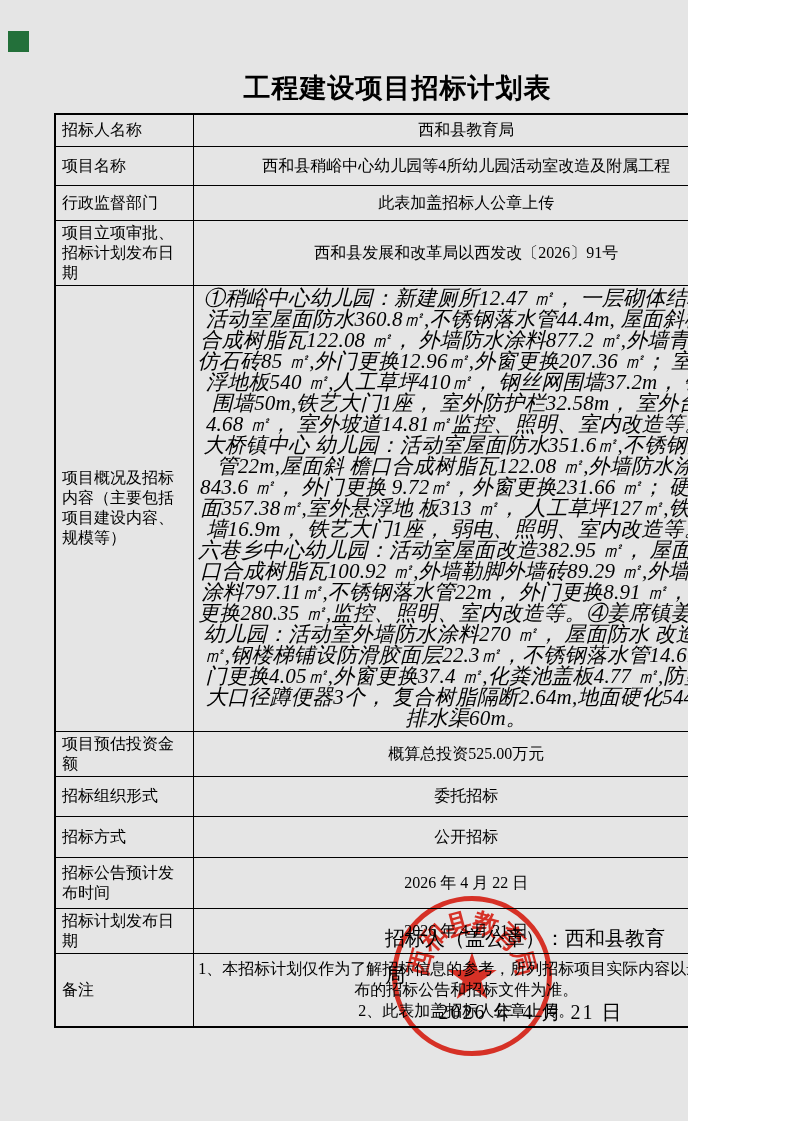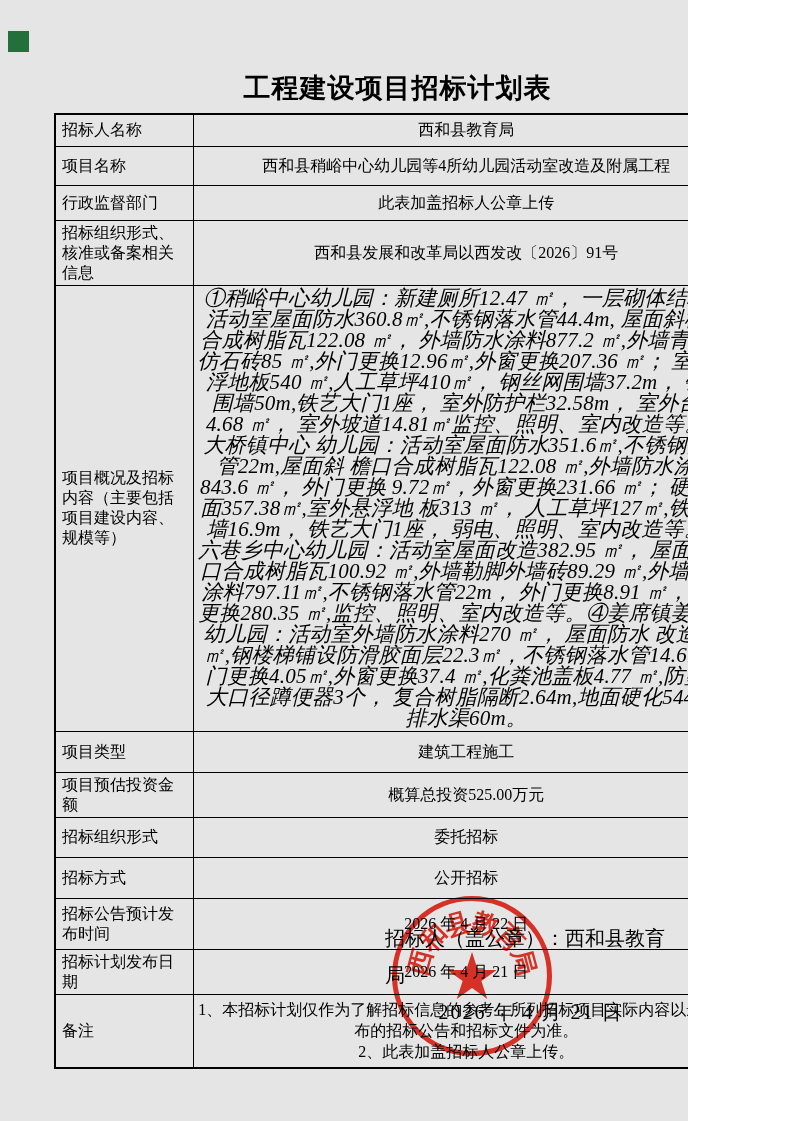--- a/index.html
+++ b/index.html
@@ -93,30 +93,26 @@
     </tr>
     <tr class="h1">
       <th>项目名称</th>
       <td>西和县稍峪中心幼儿园等4所幼儿园活动室改造及附属工程</td>
     </tr>
     <tr class="h2">
       <th>行政监督部门</th>
       <td>此表加盖招标人公章上传</td>
     </tr>
     <tr class="h3">
-      <th>招标组织形式、核准或备案相关信息</th>
+      <th>项目立项审批、招标计划发布日期</th>
       <td>西和县发展和改革局以西发改〔2026〕91号</td>
     </tr>
     <tr class="h4">
       <th>项目概况及招标内容（主要包括项目建设内容、规模等）</th>
       <td class="big-content">①稍峪中心幼儿园：新建厕所12.47 ㎡， 一层砌体结构；活动室屋面防水360.8㎡,不锈钢落水管44.4m, 屋面斜檐口合成树脂瓦122.08 ㎡， 外墙防水涂料877.2 ㎡,外墙青灰色仿石砖85 ㎡,外门更换12.96㎡,外窗更换207.36 ㎡； 室外悬浮地板540 ㎡,人工草坪410㎡， 钢丝网围墙37.2m， 铁艺围墙50m,铁艺大门1座， 室外防护栏32.58m， 室外台阶4.68 ㎡， 室外坡道14.81㎡监控、照明、室内改造等。②大桥镇中心 幼儿园：活动室屋面防水351.6㎡,不锈钢落水管22m,屋面斜 檐口合成树脂瓦122.08 ㎡,外墙防水涂料843.6 ㎡， 外门更换 9.72㎡，外窗更换231.66 ㎡； 硬化地面357.38㎡,室外悬浮地 板313 ㎡， 人工草坪127㎡,铁艺围墙16.9m， 铁艺大门1座， 弱电、照明、室内改造等。③六巷乡中心幼儿园：活动室屋面改造382.95 ㎡， 屋面斜檐口合成树脂瓦100.92 ㎡,外墙勒脚外墙砖89.29 ㎡,外墙防水涂料797.11㎡,不锈钢落水管22m， 外门更换8.91 ㎡，外窗更换280.35 ㎡,监控、照明、室内改造等。④姜席镇姜川村幼儿园：活动室外墙防水涂料270 ㎡， 屋面防水 改造157㎡,钢楼梯铺设防滑胶面层22.3㎡，不锈钢落水管14.6m,外门更换4.05㎡,外窗更换37.4 ㎡,化粪池盖板4.77 ㎡,防坠落大口径蹲便器3个， 复合树脂隔断2.64m,地面硬化544 ㎡,排水渠60m。</td>
-    </tr>
-    <tr class="h5">
-      <th>项目类型</th>
-      <td>建筑工程施工</td>
     </tr>
     <tr class="h6">
       <th>项目预估投资金额</th>
       <td>概算总投资525.00万元</td>
     </tr>
     <tr class="h7">
       <th>招标组织形式</th>
       <td>委托招标</td>
     </tr>
     <tr class="h8">

